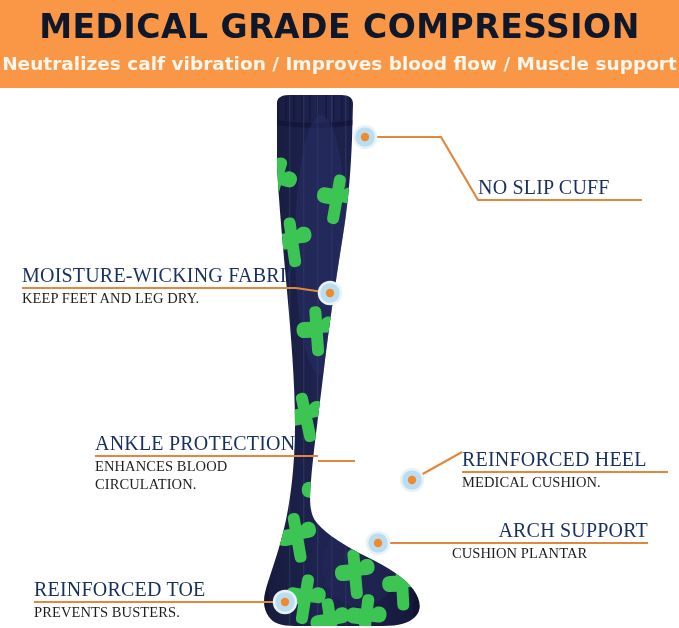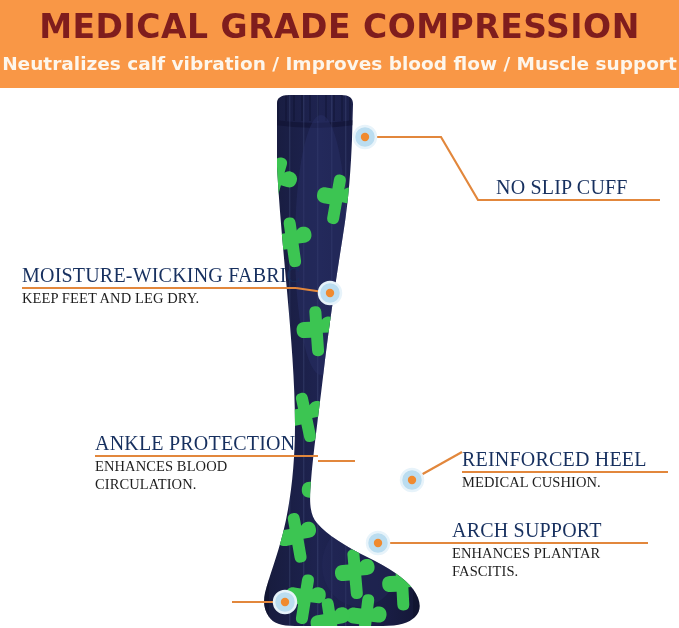--- a/index.html
+++ b/index.html
@@ -27,21 +27,21 @@
   }
   .banner-title {
     position: absolute;
     left: 0; top: 7px;
     width: 679px;
     text-align: center;
     font-family: "DejaVu Sans", sans-serif;
     font-weight: bold;
     font-size: 33px;
     letter-spacing: 0.5px;
-    color: #7f1d1d;
+    color: #0f172a;
     line-height: 40px;
     white-space: nowrap;
   }
   .banner-sub {
     position: absolute;
     left: 0; top: 52px;
     width: 679px;
     text-align: center;
     font-family: "DejaVu Sans", sans-serif;
     font-weight: bold;
@@ -238,21 +238,21 @@
     <g>
       <circle cx="378" cy="543" r="11" fill="#BBDDF0" stroke="#E7F3FA" stroke-width="2.5"></circle>
       <circle cx="378" cy="543" r="4.2" fill="#F08A2E"></circle>
     </g>
     <g>
       <circle cx="285" cy="602" r="11" fill="#BBDDF0" stroke="#E7F3FA" stroke-width="2.5"></circle>
       <circle cx="285" cy="602" r="4.2" fill="#F08A2E"></circle>
     </g>
   </svg>
 
-  <div class="callout right-align" style="left:496px; top:176px; width:164px;">
+  <div class="callout right-align" style="left:478px; top:176px; width:164px;">
     <div class="title">NO SLIP CUFF</div>
     <div class="rule"></div>
   </div>
 
   <div class="callout" style="left:95px; top:432px; width:223px;">
     <div class="title">ANKLE PROTECTION</div>
     <div class="rule"></div>
     <div class="sub">ENHANCES BLOOD</div>
     <div class="sub">CIRCULATION.</div>
   </div>
@@ -263,20 +263,24 @@
     <div class="sub">KEEP FEET AND LEG DRY.</div>
   </div>
 
   <div class="callout right-align" style="left:462px; top:424px; width:206px;margin-top:24px;">
     <div class="title">REINFORCED HEEL</div>
     <div class="rule"></div>
     <div class="sub">MEDICAL CUSHION.</div>
   </div>
 
   <div class="callout right-align" style="left:452px; top:519px; width:196px;">
-    <div class="title" style="text-align:left;">ARCH SUPPORT</div>
-    <div class="rule"></div>
-    <div class="sub">ENHANCES PLANTAR</div>
-    <div class="sub">FASCITIS.</div>
-  </div>
-
+    <div class="title" style="text-align:right;">ARCH SUPPORT</div>
+    <div class="rule"></div>
+    <div class="sub">CUSHION PLANTAR</div>
+  </div>
+
+  <div class="callout" style="left:34px; top:578px; width:198px;">
+    <div class="title">REINFORCED TOE</div>
+    <div class="rule"></div>
+    <div class="sub">PREVENTS BUSTERS.</div>
+  </div>
 
 </div>
 
 </body></html>

